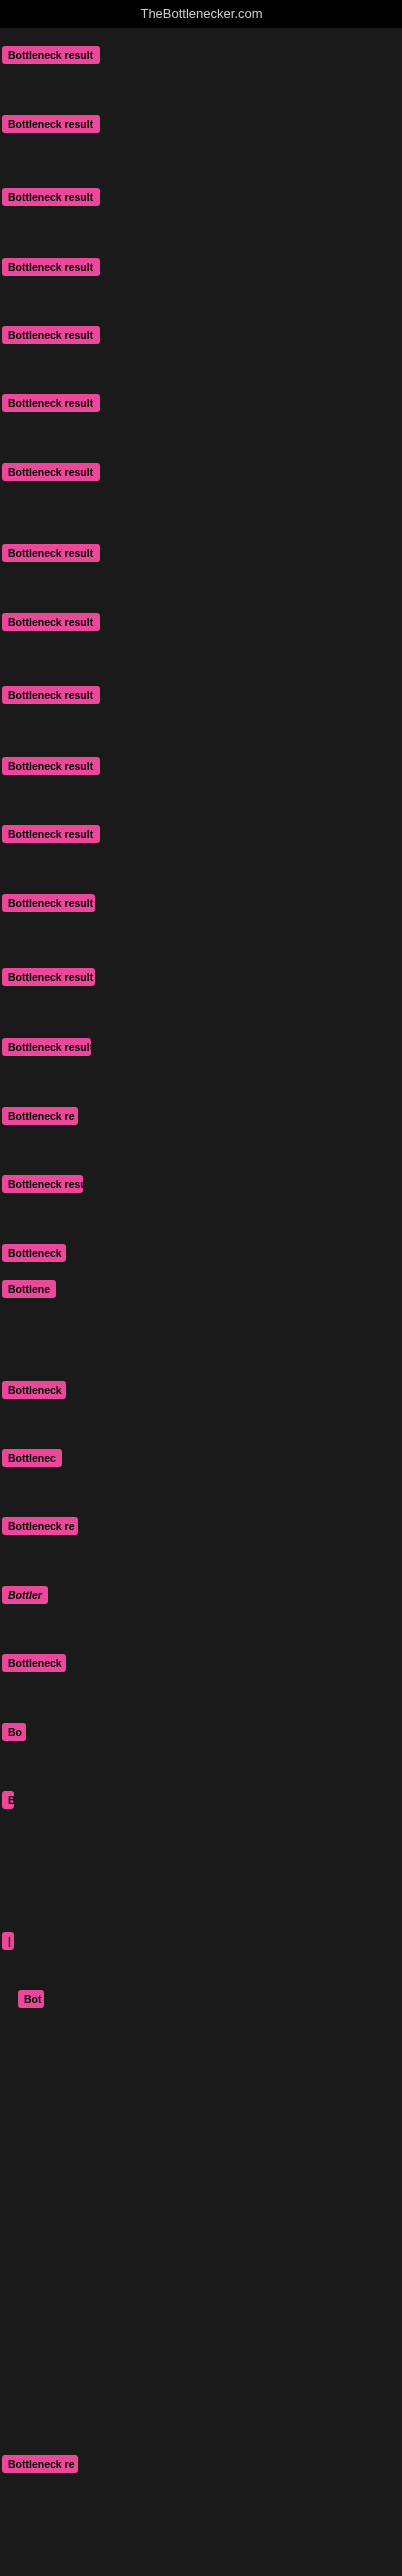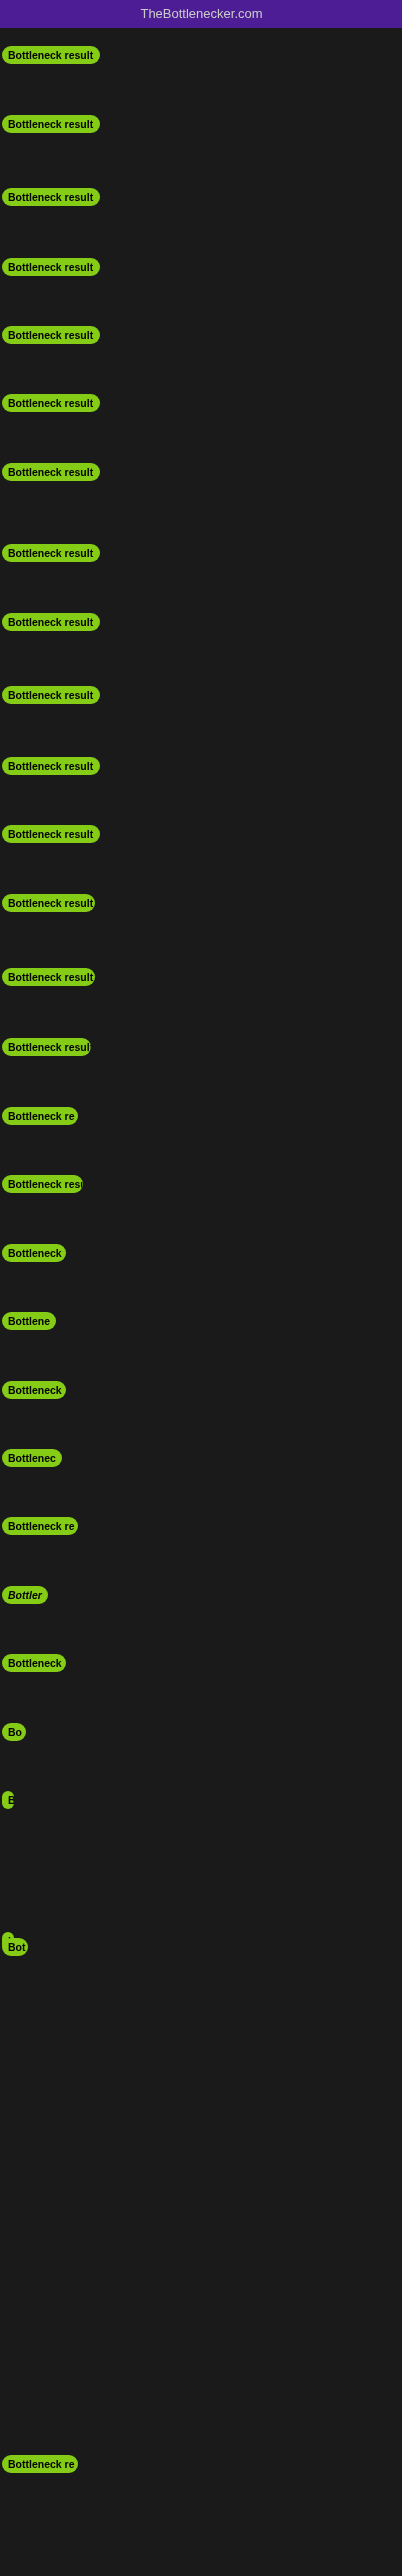--- a/index.html
+++ b/index.html
@@ -15,31 +15,31 @@
       font-family: Arial, sans-serif;
       position: relative;
       overflow-x: hidden;
     }
 
     .site-title {
       text-align: center;
       color: #cccccc;
       font-size: 13px;
       padding: 6.4px 0;
-      background-color: #4c1d95;
+      background-color: #000000;
     }
 
     .bottleneck-badge {
       display: inline-block;
-      background-color: #84cc16;
+      background-color: #ec4899;
       color: #000;
       font-size: 10.5px;
       font-weight: bold;
       padding: 3.2px 6.4px;
-      border-radius: 9px;
+      border-radius: 3px;
       position: absolute;
       left: 1.6px;
       white-space: nowrap;
       overflow: hidden;
     }
 
     .row {
       position: absolute;
       left: 0;
       right: 0;
@@ -99,21 +99,21 @@
     </div>
     <div class="row" style="top: 1107px;">
       <div class="bottleneck-badge" style="max-width: 76px;">Bottleneck re</div>
     </div>
     <div class="row" style="top: 1175px;">
       <div class="bottleneck-badge" style="max-width: 81px;">Bottleneck resu</div>
     </div>
     <div class="row" style="top: 1244px;">
       <div class="bottleneck-badge" style="max-width: 64px;">Bottleneck</div>
     </div>
-    <div class="row" style="top: 1312px;">
+    <div class="row" style="top: 1280px;">
       <div class="bottleneck-badge" style="max-width: 58px;">Bottlene</div>
     </div>
     <div class="row" style="top: 1381px;">
       <div class="bottleneck-badge" style="max-width: 64px;">Bottleneck</div>
     </div>
     <div class="row" style="top: 1449px;">
       <div class="bottleneck-badge" style="max-width: 61px;">Bottlenec</div>
     </div>
     <div class="row" style="top: 1517px;">
       <div class="bottleneck-badge" style="max-width: 76px;">Bottleneck re</div>
@@ -126,20 +126,20 @@
     </div>
     <div class="row" style="top: 1723px;">
       <div class="bottleneck-badge" style="max-width: 24px; text-align: center;">Bo</div>
     </div>
     <div class="row" style="top: 1791px;">
       <div class="bottleneck-badge" style="max-width: 11.3px;">B</div>
     </div>
     <div class="row" style="top: 1932px;">
       <div class="bottleneck-badge" style="max-width: 6.4px;">|</div>
     </div>
-    <div class="row" style="top: 1938px;">
+    <div class="row" style="top: 1990px; margin-left: 16px;">
       <div class="bottleneck-badge" style="max-width: 26px;">Bot</div>
     </div>
     <div class="row" style="top: 2455px;">
       <div class="bottleneck-badge" style="max-width: 76px;">Bottleneck re</div>
     </div>
   </div>
 
 
 </body></html>

